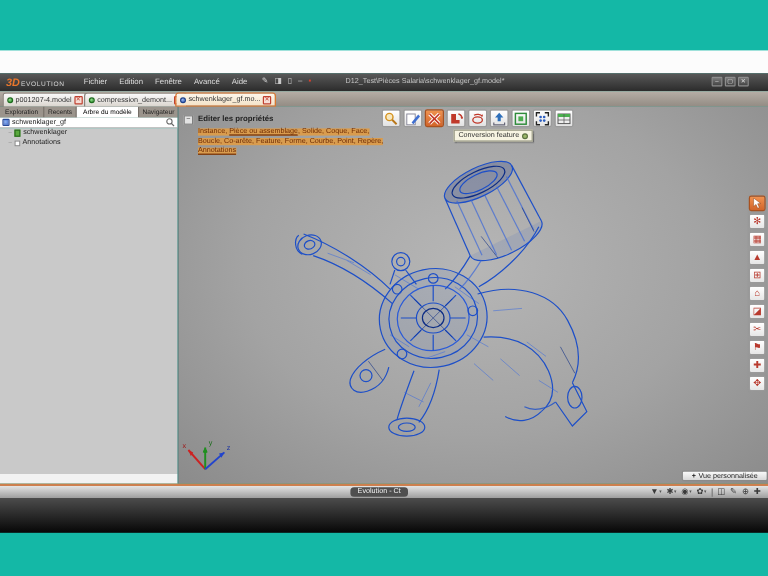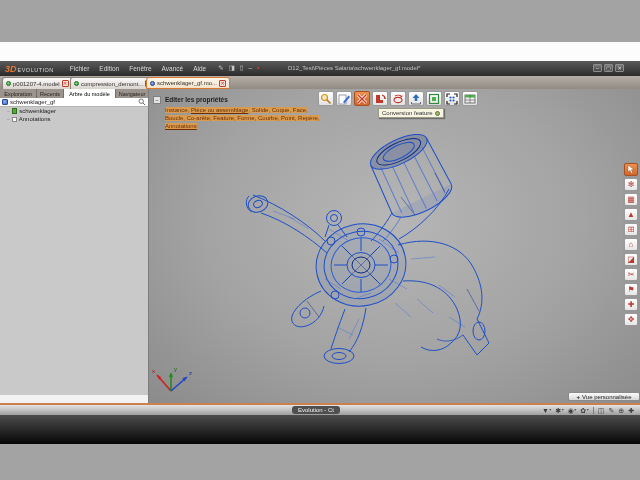--- a/index.html
+++ b/index.html
@@ -1,17 +1,17 @@
 <!DOCTYPE html>
 <html><head>
 <meta charset="utf-8">
 <style>
   * { margin:0; padding:0; box-sizing:border-box; }
   body { background:#000; font-family:"Liberation Sans", sans-serif; }
-  #stage { position:relative; width:640px; height:480px; background:#a3a3a3; overflow:hidden; }
+  #stage { position:relative; width:640px; height:480px; background:#14b8a6; overflow:hidden; }
 
   .white-strip { position:absolute; left:0; top:42px; width:640px; height:19px; background:#fcfcfc; }
 
   
   .titlebar { position:absolute; left:0; top:61px; width:640px; height:15px;
     background:linear-gradient(#5a5a5a,#2b2b2b); display:flex; align-items:center; }
   .logo { display:flex; align-items:baseline; margin-left:5px; }
   .logo-3d { color:#e8762c; font-size:9px; font-weight:bold; font-style:italic; }
   .logo-evo { color:#d6d6d6; font-size:5.5px; letter-spacing:.5px; margin-left:1px; }
   .menus { display:flex; gap:10px; margin-left:16px; }

